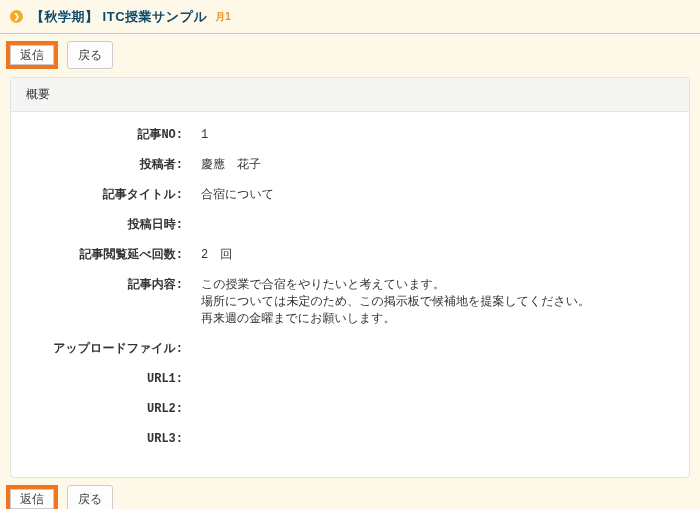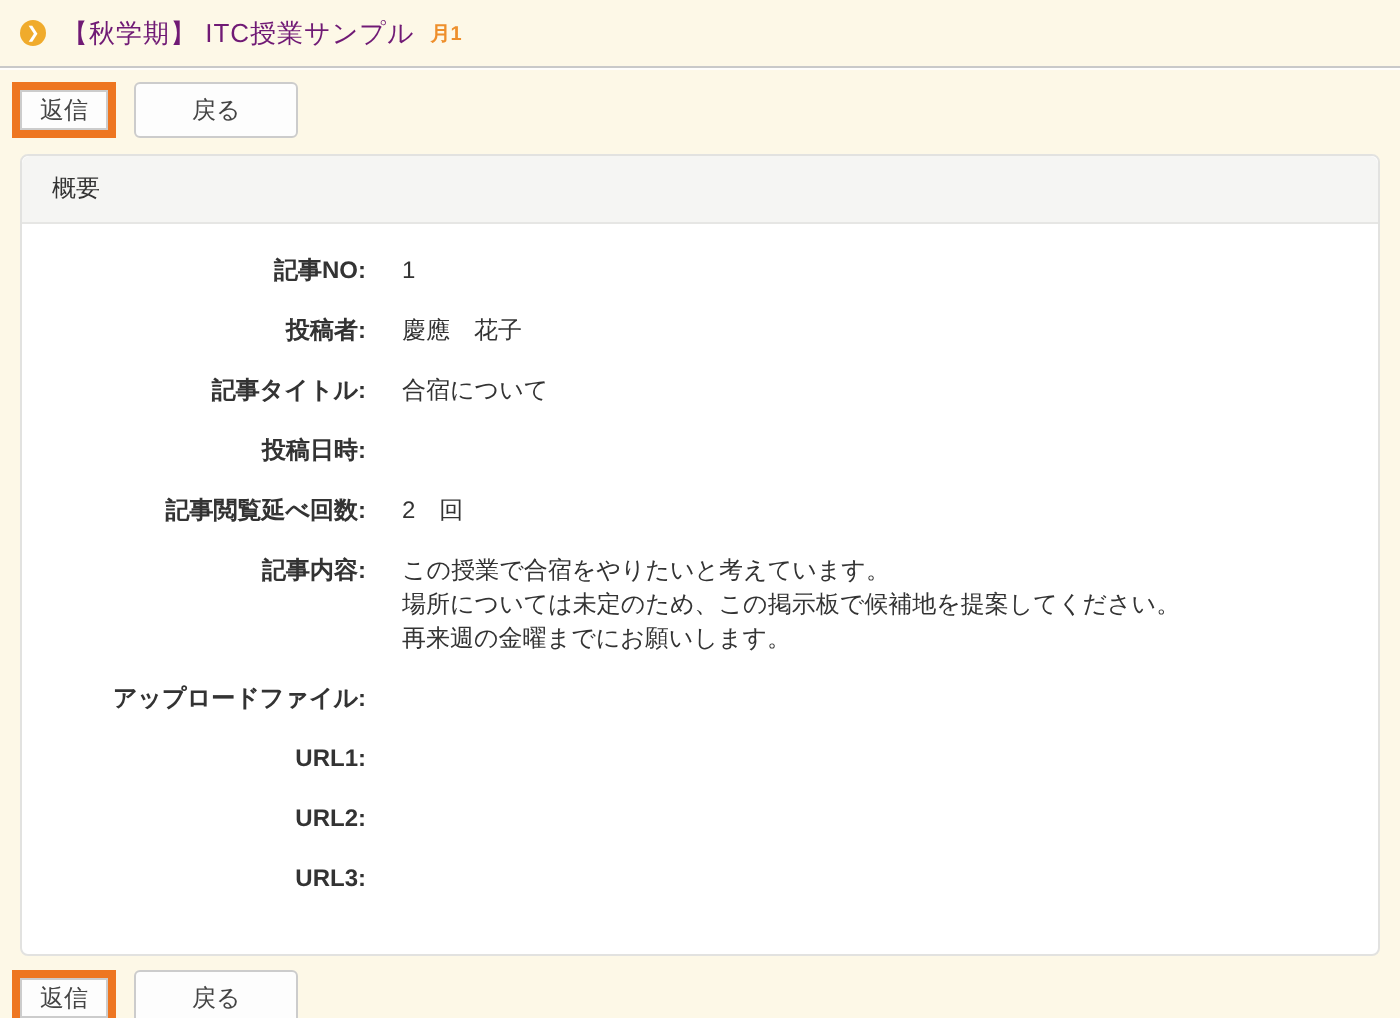--- a/index.html
+++ b/index.html
@@ -27,22 +27,22 @@
     background: #f0ab2c;
     color: #fff;
     display: flex; align-items: center; justify-content: center;
     font-size: 8px; font-weight: bold;
     flex: 0 0 13px;
     margin-right: 8px;
   }
   .page-title {
     margin: 0;
     font-size: 13px;
-    font-weight: normal;
-    color: #701a75;
+    font-weight: bold;
+    color: #0c4a6e;
     letter-spacing: 0.5px;
   }
   .period-tag {
     margin-left: 8px;
     color: #ee8f2c;
     font-size: 10px;
     font-weight: bold;
   }
 
   
@@ -50,41 +50,42 @@
     display: flex; 
     padding: 7px 10px 5px 6px;
   }
   .btn {
     font-family: inherit;
     font-size: 12px;
     color: #444;
     background: #fdfdfd;
     border: 1px solid #ccc;
     border-radius: 3px;
-    padding: 4px 28px;
+    padding: 4px 10px;
     line-height: 14px;
     cursor: pointer;
   }
   .highlight {
     display: inline-block;
     border: 4px solid #ee7621;
     line-height: 0;
   }
   .highlight .btn {
     border-radius: 0;
     padding: 2px 9px;
   }
   .toolbar .spacer { width: 9px; }
 
   
   .panel {
     margin: 3px 10px 0 10px;
     background: #fff;
     border: 1px solid #e2e2e0;
     border-radius: 4px;
+    font-family: Liberation Mono, monospace;
   }
   .panel-header {
     background: #f5f5f3;
     border-bottom: 1px solid #e6e6e4;
     border-radius: 4px 4px 0 0;
     padding: 8px 15px;
     font-size: 12px;
     color: #333;
   }
   .panel-body {

